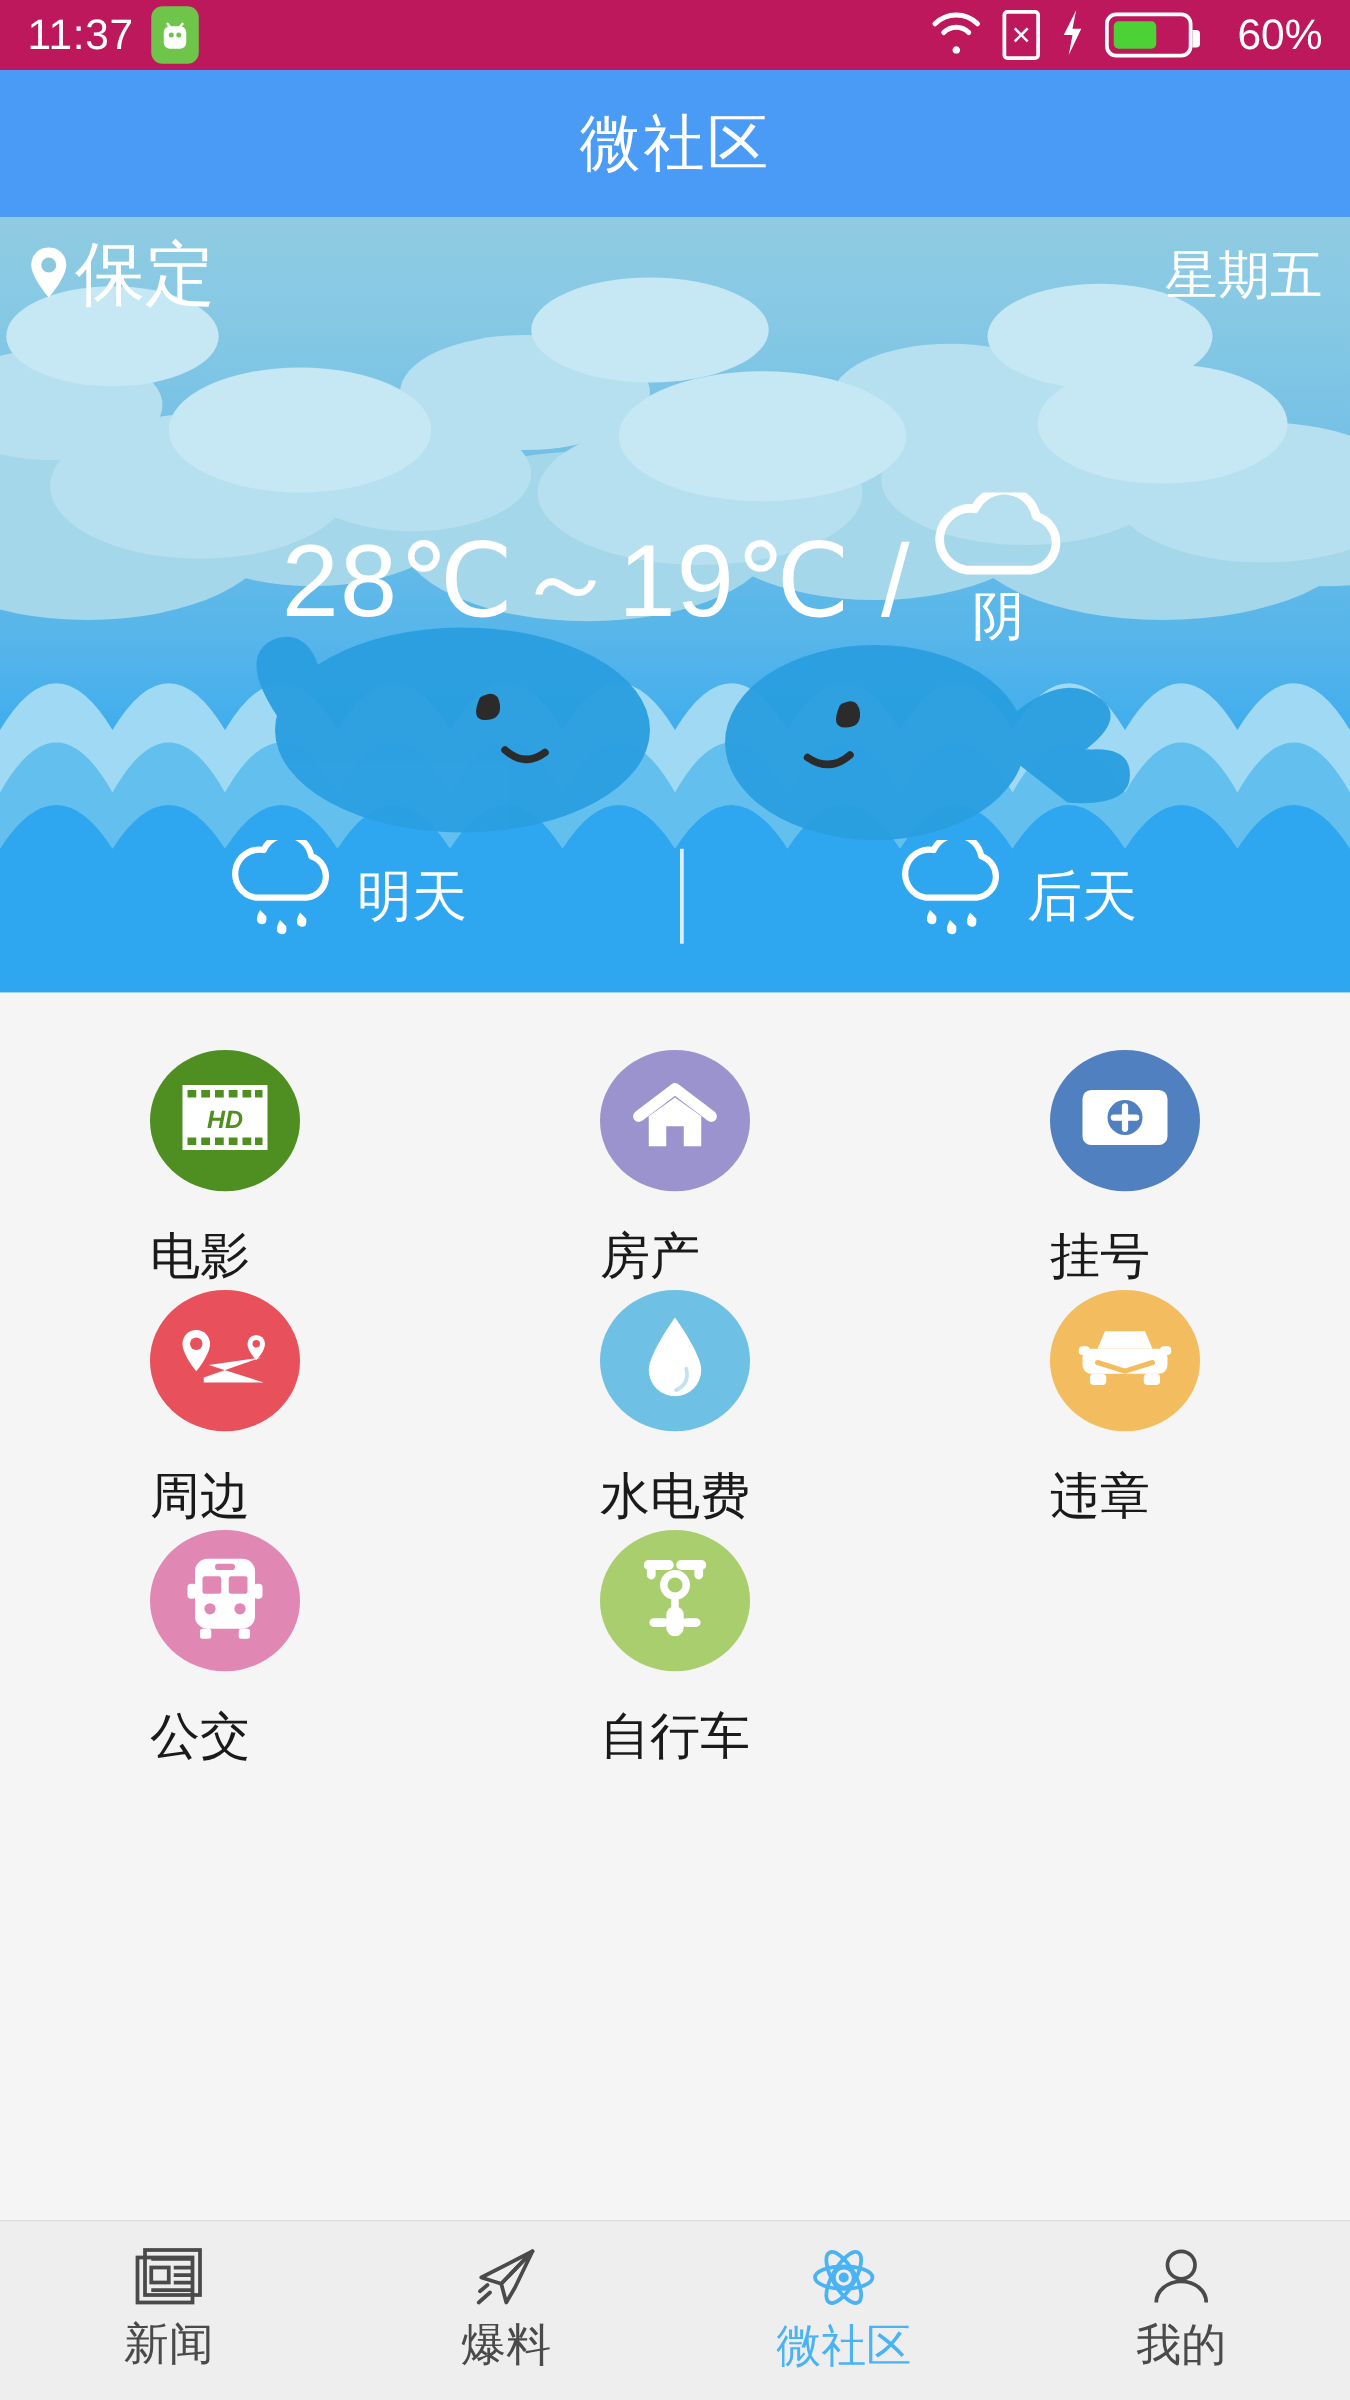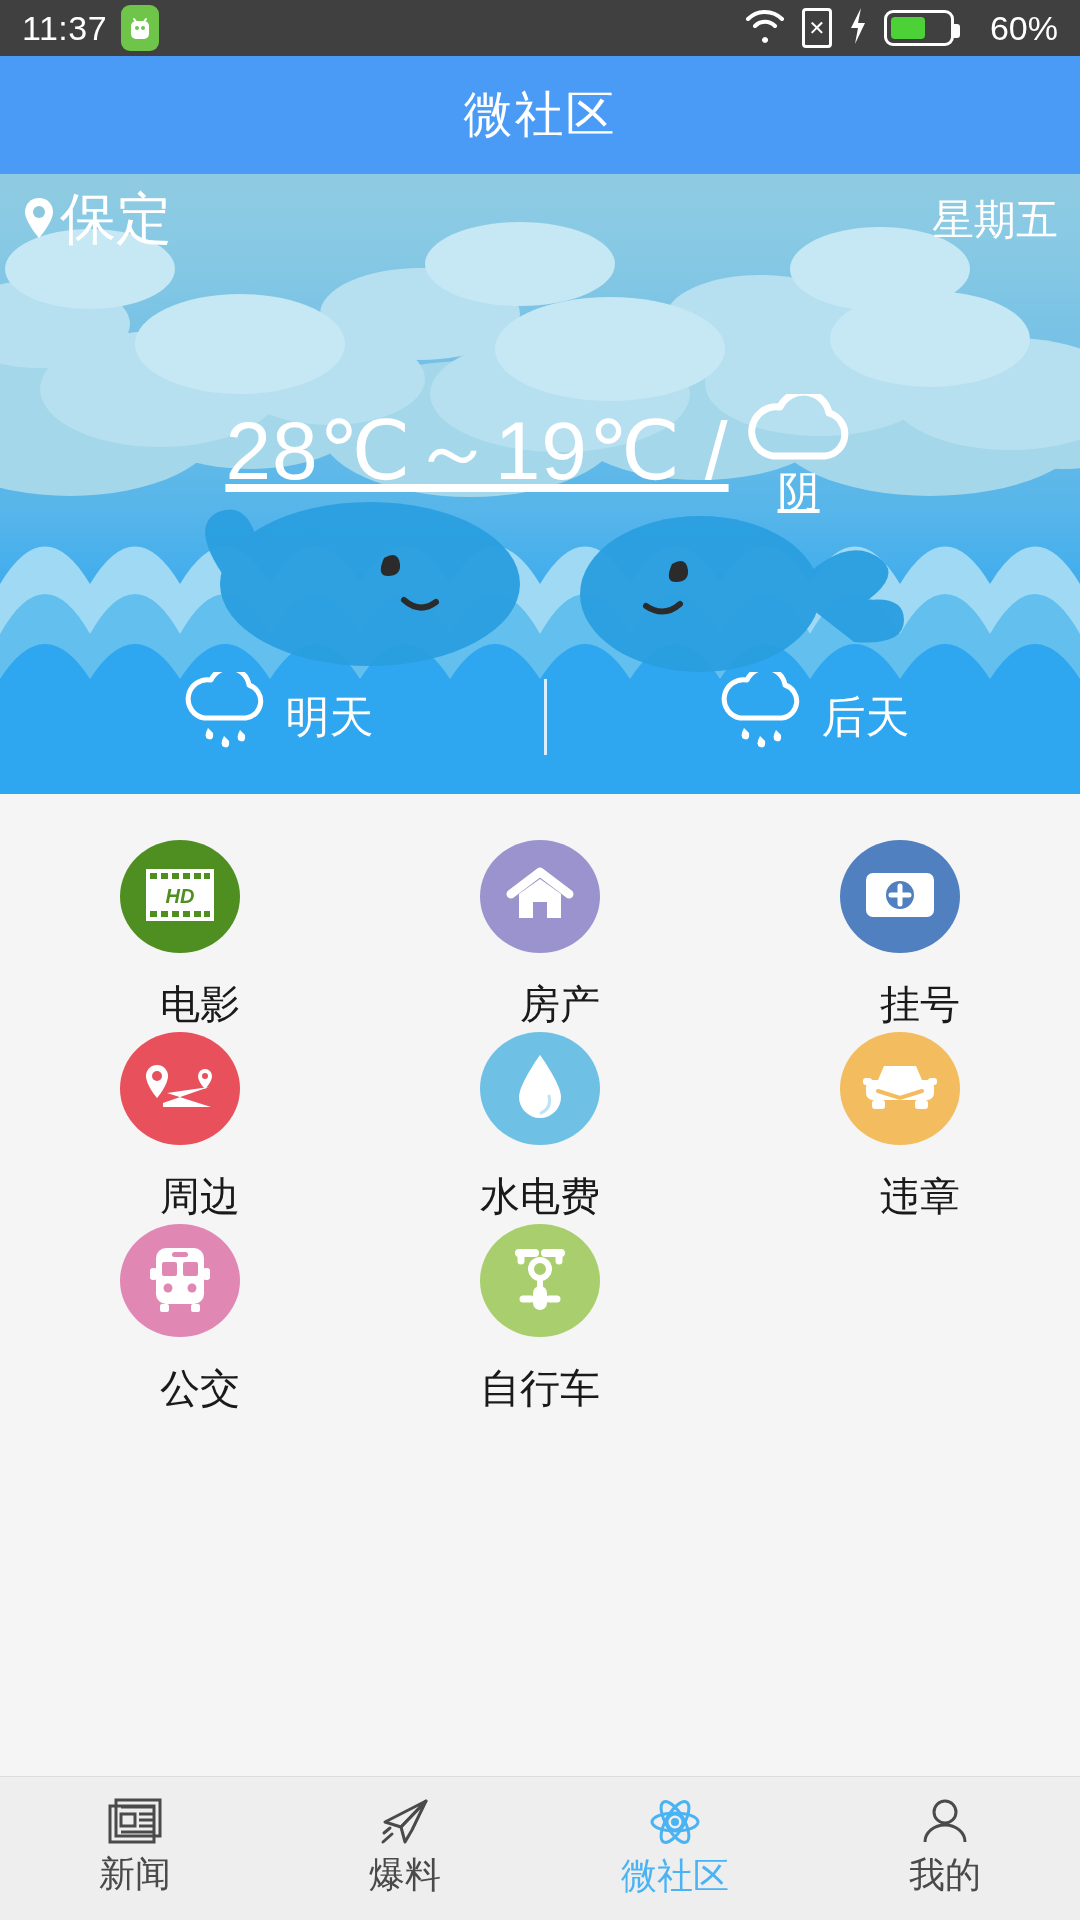--- a/index.html
+++ b/index.html
@@ -6,21 +6,21 @@
   html, body {
     width:1080px; height:1920px;
     font-family:"Liberation Sans","DejaVu Sans",sans-serif;
     background:#f5f5f5; overflow:hidden;
   }
   #app { position:relative; width:1080px; height:1920px; }
 
   
   .statusbar{
     position:absolute; top:0; left:0; width:1080px; height:56px;
-    background:#404040; color:#fff; display:flex; align-items:center;
+    background:#be185d; color:#fff; display:flex; align-items:center;
     padding:0 22px;
   }
   .sb-time{ font-size:34px; letter-spacing:0.5px; font-weight:400;}
   .sb-bot{
     margin-left:14px; width:38px; height:46px; border-radius:9px;
     background:#6fc44a; display:flex; align-items:center; justify-content:center;
   }
   .sb-right{ margin-left:auto; display:flex; align-items:center; gap:16px;}
   .sb-pct{ font-size:34px; margin-left:20px;}
   .sim{
@@ -57,42 +57,42 @@
   .loc{ display:flex; align-items:center; font-size:56px;}
   .loc svg{ margin-right:4px;}
   .weekday{ margin-left:auto; font-size:42px;}
 
   .clouds{ position:absolute; top:0; left:0; width:1080px; height:330px; z-index:1;}
   .waves{ position:absolute; bottom:0; left:0; width:1080px; height:330px; z-index:2;}
   .whales{ position:absolute; bottom:60px; left:0; width:1080px; height:260px; z-index:3;}
 
   .temprow{
     position:absolute; top:236px; left:0; width:1080px; z-index:5;
-    display:flex; align-items:flex-start; justify-content:center; color:#fff;text-decoration:underline;
+    display:flex; align-items:center; justify-content:center; color:#fff;
   }
   .temp{ font-size:82px; letter-spacing:1px; line-height:1; font-weight:400;}
   .cond{ display:flex; flex-direction:column; align-items:center; margin-left:14px; margin-top:-16px;}
   .cond-label{ font-size:42px; margin-top:-6px;}
 
   .forecast{
     position:absolute; bottom:22px; left:0; width:1080px; height:110px; z-index:5;
     display:flex; align-items:center; color:#fff;padding-left:11px;
   }
   .fc{ flex:1; display:flex; align-items:center; justify-content:center;}
   .fc .lbl{ font-size:44px; margin-left:18px;}
   .fc-div{ width:3px; height:76px; background:rgba(255,255,255,.82);}
 
   
   .grid{
     position:absolute; top:794px; left:0; width:1080px; height:980px;
     background:#f5f5f5; padding:46px 0 0 0;
     display:grid; grid-template-columns:repeat(3,1fr); grid-auto-rows:192px;
     justify-items:center;
   }
-  .cell{ display:flex; flex-direction:column; align-items:flex-end;}
+  .cell{ display:flex; flex-direction:column; align-items:flex-start;}
   .circle{
     width:120px;height:120px;border-radius:50%;
     display:flex;align-items:center;justify-content:center;
   }
   .cell .name{ margin-top:24px; font-size:40px; color:#1a1a1a;}
 
   
   .tabbar{
     position:absolute; bottom:0; left:0; width:1080px; height:144px;
     background:#eeeeee; border-top:1px solid #dcdcdc;

